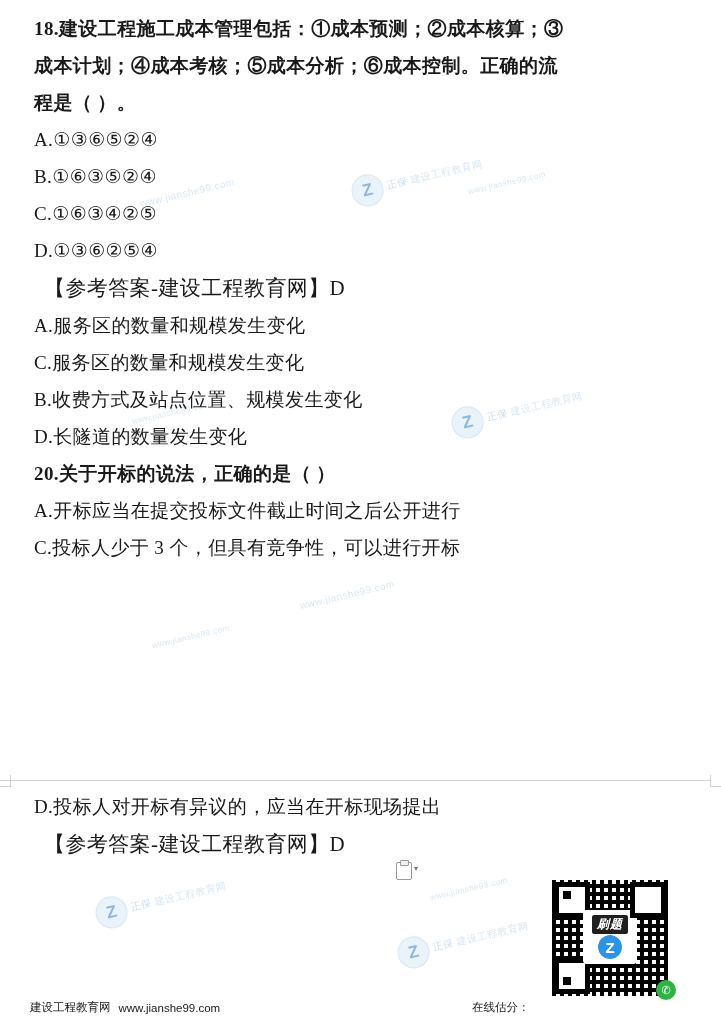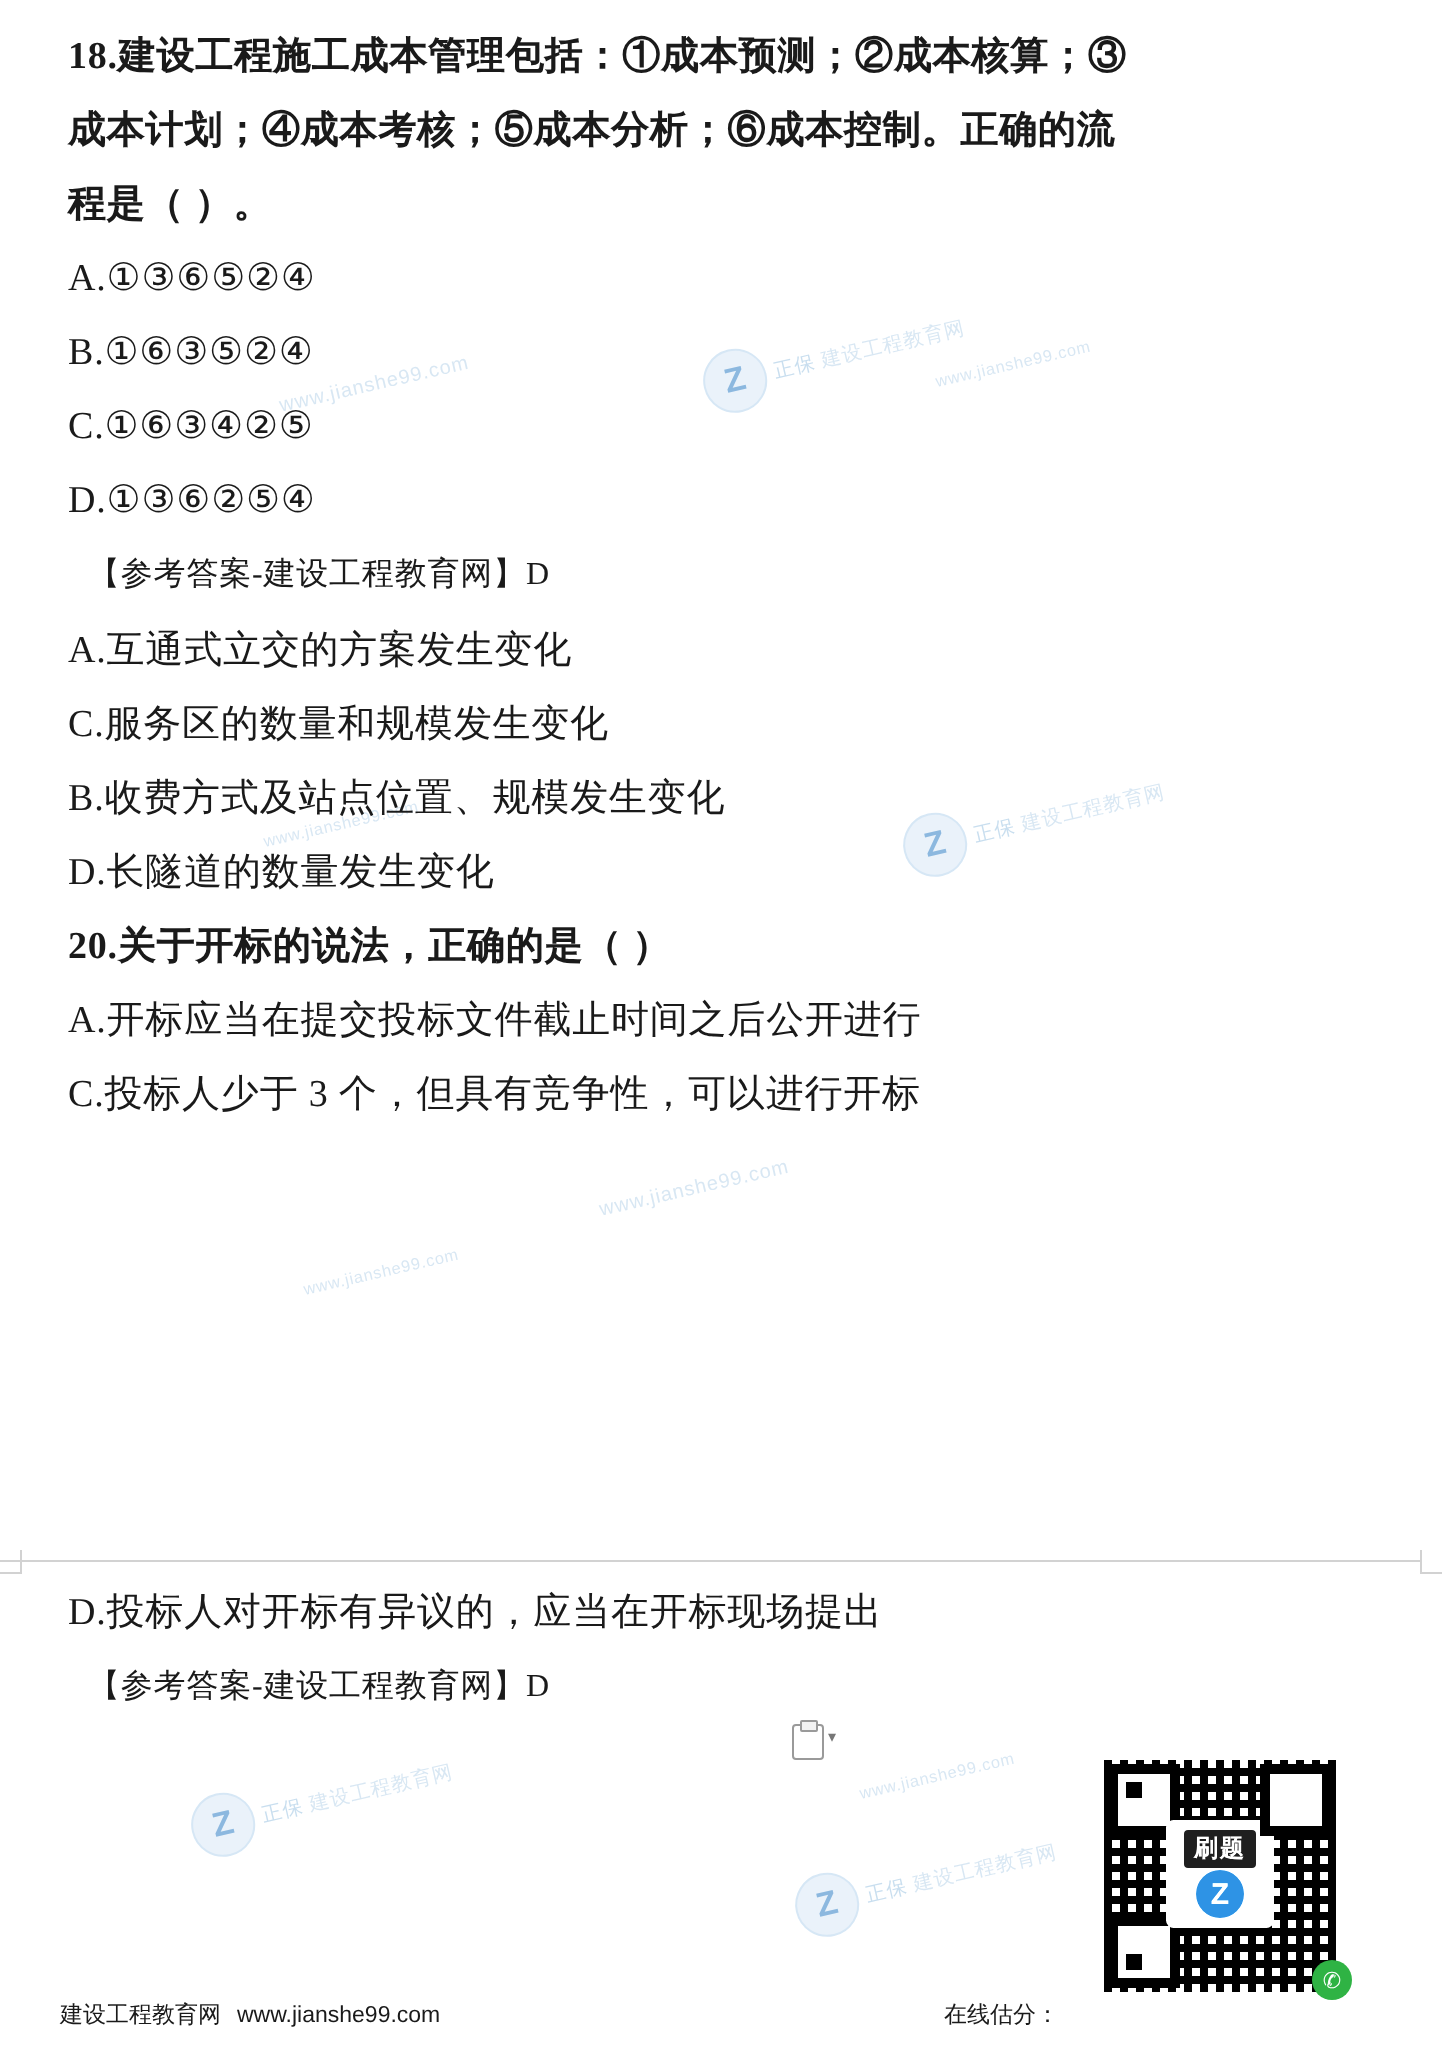--- a/index.html
+++ b/index.html
@@ -74,21 +74,21 @@
   .q .stem {
     display: block;
     font-weight: bold;
   }
   .opt {
     font-size: 19px;
     line-height: 37px;
     letter-spacing: 0.4px;
   }
   .ans {
-    font-size: 16px;
+    font-size: 21px;
     line-height: 38px;
     letter-spacing: 0.4px;
     padding-left: 10px;
     font-family: Liberation Serif, serif;
   }
 
   
   .page-break {
     position: absolute;
     left: 0;
@@ -230,20 +230,21 @@
   }
   .qr-center .badge {
     background: #2f2f2f;
     color: #fff;
     font-family: "Liberation Sans", sans-serif;
     font-size: 12px;
     font-weight: bold;
     padding: 1px 5px;
     border-radius: 2px;
     letter-spacing: 1px;
+    font-style: italic;
   }
   .qr-center .zlogo {
     width: 24px;
     height: 24px;
     border-radius: 50%;
     background: #3c90d4;
     color: #fff;
     font-family: "Liberation Sans", sans-serif;
     font-size: 15px;
     font-weight: bold;
@@ -345,21 +346,21 @@
       <div class="opt">A.①③⑥⑤②④</div>
       <div class="opt">B.①⑥③⑤②④</div>
       <div class="opt">C.①⑥③④②⑤</div>
       <div class="opt">D.①③⑥②⑤④</div>
       <div class="ans">
         <span>【参考答案-建设工程教育网】</span><span>D</span>
       </div>
     </div>
 
     <div>
-      <div class="opt">A.互通式立交的方案发生变化</div>
+      <div class="opt">A.服务区的数量和规模发生变化</div>
       <div class="opt">C.服务区的数量和规模发生变化</div>
       <div class="opt">B.收费方式及站点位置、规模发生变化</div>
       <div class="opt">D.长隧道的数量发生变化</div>
     </div>
 
     <div>
       <div class="q">
         <span class="stem">20.关于开标的说法，正确的是（   ）</span>
       </div>
       <div class="opt">A.开标应当在提交投标文件截止时间之后公开进行</div>

